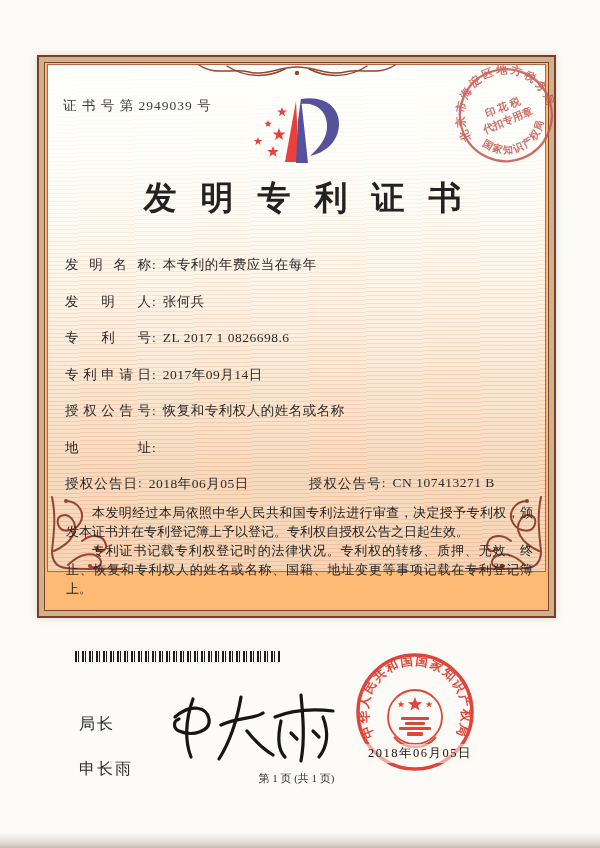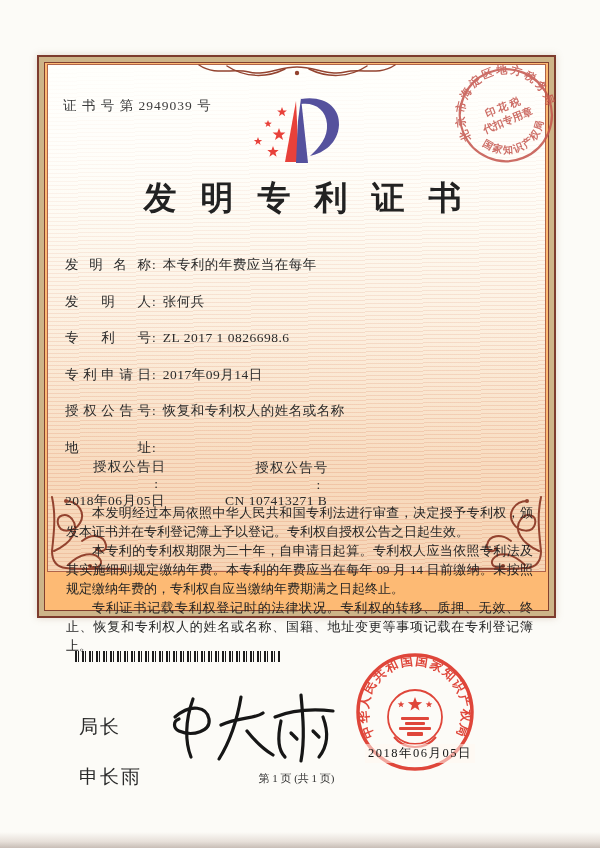--- a/index.html
+++ b/index.html
@@ -41,30 +41,30 @@
   .title{
     position:absolute;left:0;right:0;top:119px;text-align:center;
     font-size:33px;font-weight:600;color:#222;
     letter-spacing:24px;text-indent:24px;padding-left:12px;
   }
   .fields{position:absolute;left:26px;top:190px;right:24px;}
   .frow{height:36.5px;display:flex;align-items:center;font-size:13.5px;}
   .flabel{display:inline-block;width:86px;text-align:justify;text-align-last:justify;color:#2b2b2b;font-family:Liberation Mono, monospace;}
   .fcolon{margin:0 7px 0 1px;}
   .fvalue{letter-spacing:.5px;}
-  .gpair{display:flex;align-items:flex-end;flex-direction:column;}
+  .gpair{display:flex;align-items:flex-start;}
   .gpair2{margin-left:60px;}
   .glabel{display:inline-block;text-align:justify;text-align-last:justify;width:72px;}
   .paras{position:absolute;left:27px;top:446px;width:467px;font-size:13px;line-height:19px;text-align:justify;color:#252525;}
   .paras p{margin:0;text-indent:2em;}
   .barcode{
     position:absolute;left:36px;top:594px;width:206px;height:11px;
     background:repeating-linear-gradient(90deg,#1d1d1d 0 2px,transparent 2px 3px,#1d1d1d 3px 4px,transparent 4px 7px,#1d1d1d 7px 9px,transparent 9px 10px,#1d1d1d 10px 11px,transparent 11px 14px);
   }
-  .signer{position:absolute;left:40px;top:657px;font-size:19px;color:#2a2a2a;letter-spacing:2px;}
+  .signer{position:absolute;left:40px;top:657px;font-size:16px;color:#2a2a2a;letter-spacing:2px;}
   .signer .name{margin-top:24px;}
   .signature{position:absolute;left:116px;top:630px;}
   .stamp-tax{position:absolute;left:415px;top:6px;transform:rotate(-22deg);opacity:.85;}
   .seal-main{position:absolute;left:305px;top:584px;opacity:.92;}
   .seal-date{
     position:absolute;left:326px;top:687px;z-index:3;
     font-size:12.5px;letter-spacing:1.5px;color:#161616;
     background:rgba(255,248,240,.55);padding:1px 3px;
   }
   .footer{position:absolute;left:0;right:0;top:714px;text-align:center;font-size:11px;color:#333;}
@@ -180,21 +180,20 @@
           <span class="gpair gpair2">
             <span class="glabel">授权公告号</span>
               <span class="fcolon">:</span>
             <span class="fvalue">CN 107413271 B</span>
           </span>
         </div>
       </div>
 
       <div class="paras">
         <p>本发明经过本局依照中华人民共和国专利法进行审查，决定授予专利权，颁发本证书并在专利登记簿上予以登记。专利权自授权公告之日起生效。</p>
-        <p>本专利的专利权期限为二十年，自申请日起算。专利权人应当依照专利法及其实施细则规定缴纳年费。本专利的年费应当在每年 09 月 14 日前缴纳。未按照规定缴纳年费的，专利权自应当缴纳年费期满之日起终止。</p>
         <p>专利证书记载专利权登记时的法律状况。专利权的转移、质押、无效、终止、恢复和专利权人的姓名或名称、国籍、地址变更等事项记载在专利登记簿上。</p>
       </div>
 
       <div class="barcode"></div>
 
       <div class="signer">
         <div>局长</div>
         <div class="name">申长雨</div>
       </div>
 

